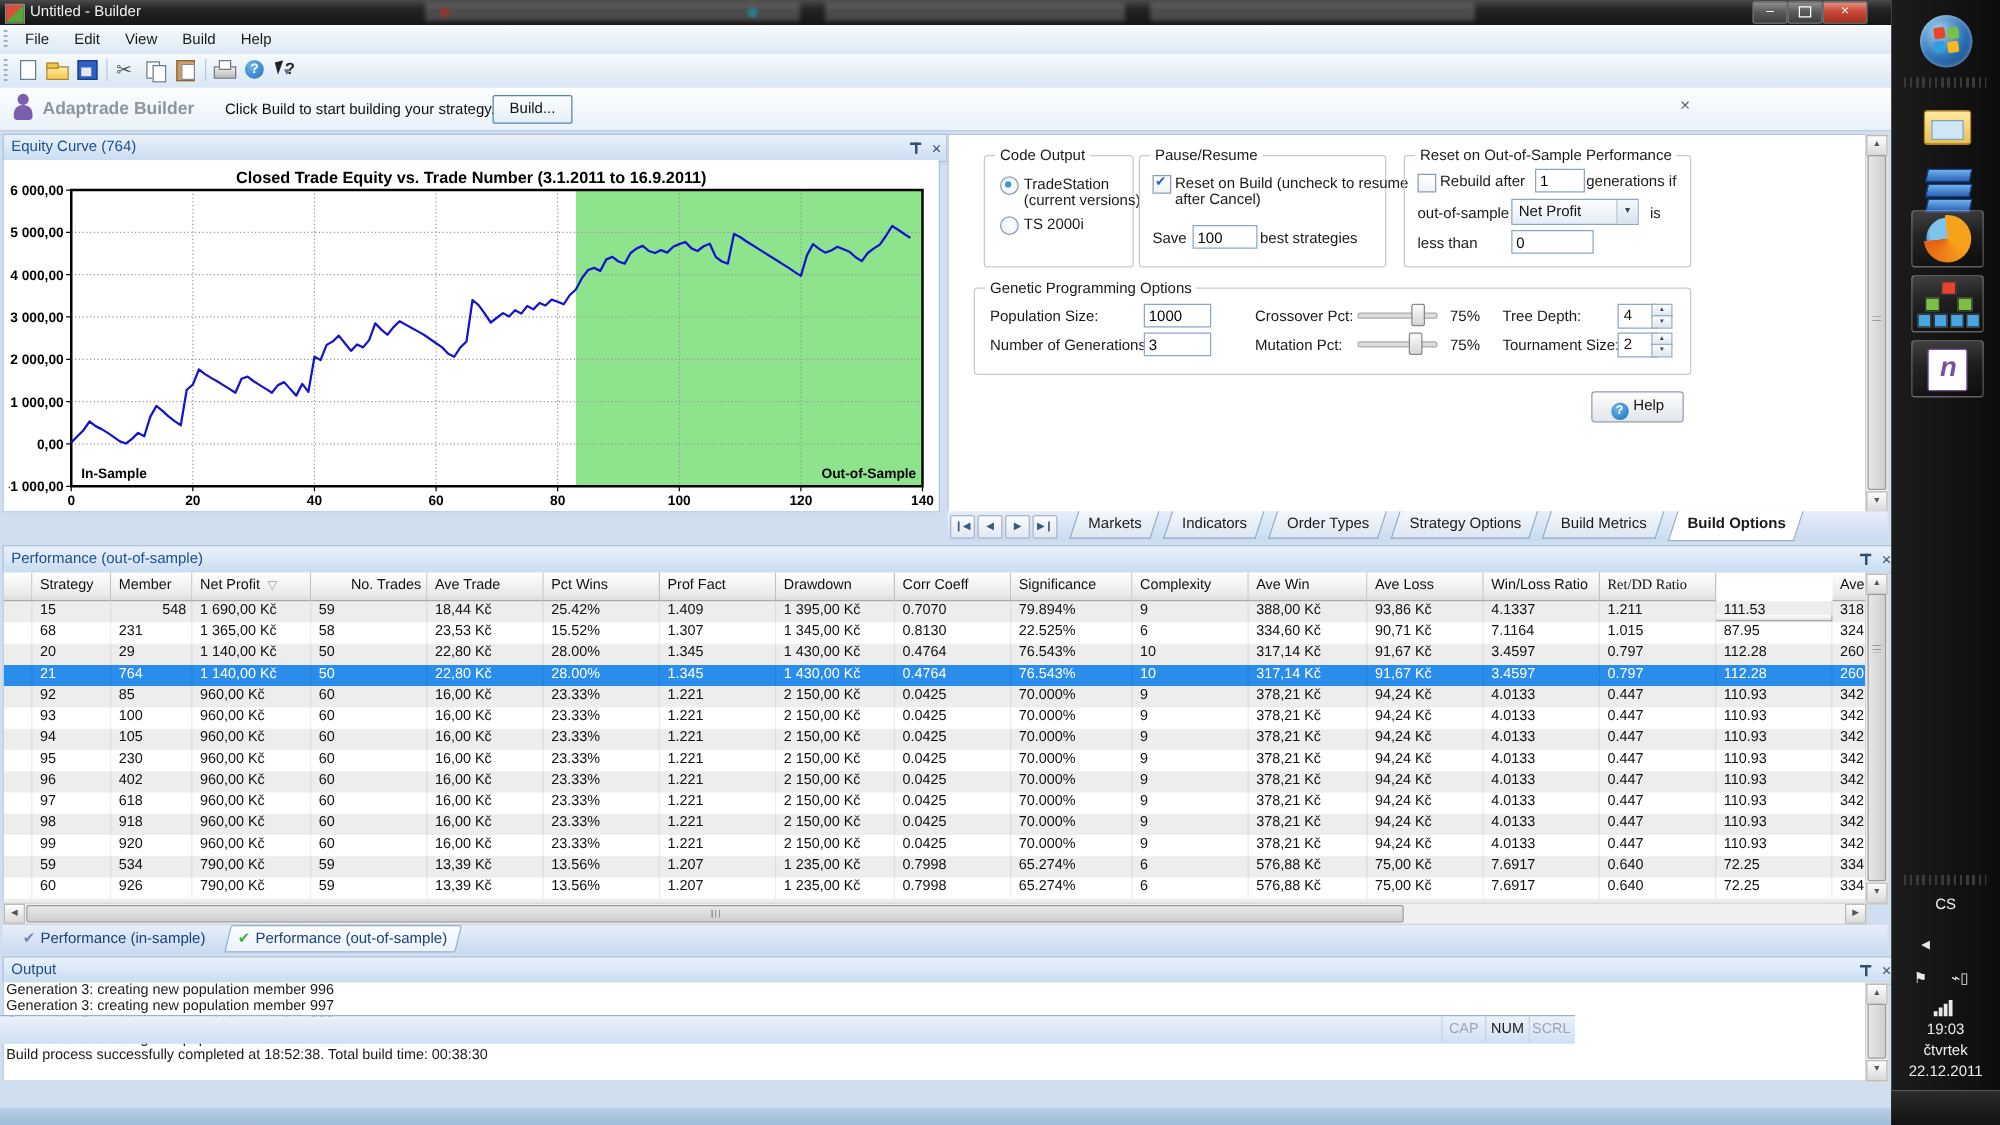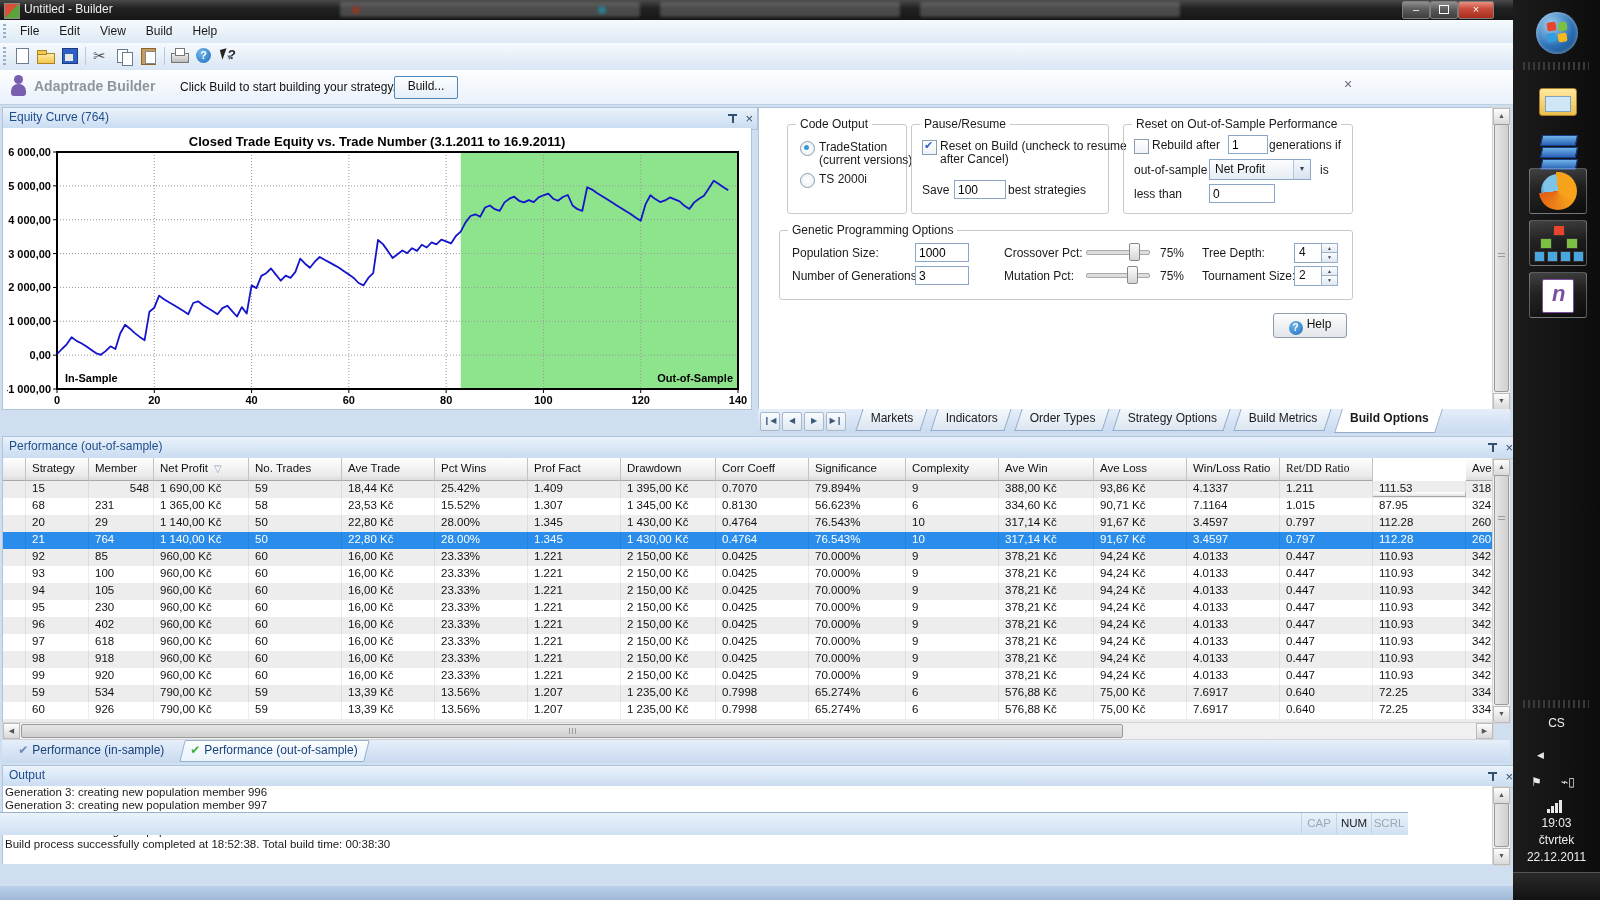--- a/index.html
+++ b/index.html
@@ -123,21 +123,21 @@
   .btab.sel{background:linear-gradient(#fbfdff,#eaf2fb);border:1px solid #96b2d2;border-radius:2px;}
   .chk{font-size:12px;margin-right:4px;}
   .chk.blue{color:#6f87b8;} .chk.green{color:#3fae3f;}
 
   
   #output-hdr{left:2px;top:765px;width:1508px;height:21px;}
   #output-body{left:2px;top:786px;width:1490px;height:78px;background:#fff;border-left:1px solid #aec4dc;overflow:hidden;}
   .outline{font-size:11.5px;line-height:13px;padding-left:2px;color:#1a1a1a;white-space:nowrap;}
 
   
-  #statusbar{left:0;top:812px;width:1408px;height:22px;background:linear-gradient(#eaf2fb,#cfe0f3);border-top:1px solid #9ab1cc;}
+  #statusbar{left:0;top:812px;width:1260px;height:22px;background:linear-gradient(#eaf2fb,#cfe0f3);border-top:1px solid #9ab1cc;}
   #statusbar .inds{position:absolute;right:2px;top:0;height:22px;}
   .ind{display:inline-block;width:34px;text-align:center;font-size:11.5px;line-height:21px;color:#9aa7b5;border-left:1px solid #c2d4e6;}
   .ind.on{color:#1a1a1a;}
   #winframe{left:0;top:886px;width:1513px;height:14px;background:linear-gradient(#bcd0e8,#9fb9d8);}
 
   
   #taskbar{left:1513px;top:0;width:87px;height:900px;background:linear-gradient(90deg,#1c1c1c,#0c0c0c);}
   #start-orb{position:absolute;left:23px;top:12px;width:42px;height:42px;border-radius:50%;
     background:radial-gradient(circle at 35% 30%,#9fd0f0,#2a6fb4 55%,#123a6e);box-shadow:inset 0 0 4px rgba(255,255,255,.5);}
   .orbflag{position:absolute;width:9px;height:9px;border-radius:2px;}
@@ -383,21 +383,21 @@
   <div id="perf-hdr" class="abs phdr">
     <span>Performance (out-of-sample)</span>
     <span class="hdr-icons"><span class="pin"></span><span class="xico">×</span></span>
   </div>
   <div id="perf-table" class="abs">
       <div class="trow head">
         <span class="tcell" style="width: 12px;"></span>
         <span class="tcell" style="width: 52px;">Strategy</span>
         <span class="tcell" style="width: 54px;">Member</span>
         <span class="tcell" style="width: 84px;">Net Profit<span class="sortglyph">▽</span></span>
-        <span class="tcell" style="width: 82px;">No. Trades</span>
+        <span class="tcell" style="width: 82px; text-align: right;">No. Trades</span>
         <span class="tcell" style="width: 82px;">Ave Trade</span>
         <span class="tcell" style="width: 82px;">Pct Wins</span>
         <span class="tcell" style="width: 82px;">Prof Fact</span>
         <span class="tcell" style="width: 84px;">Drawdown</span>
         <span class="tcell" style="width: 82px;">Corr Coeff</span>
         <span class="tcell" style="width: 86px;">Significance</span>
         <span class="tcell" style="width: 82px;">Complexity</span>
         <span class="tcell" style="width: 84px;">Ave Win</span>
         <span class="tcell" style="width: 82px;">Ave Loss</span>
         <span class="tcell" style="width: 82px;">Win/Loss Ratio</span>
@@ -429,21 +429,21 @@
         <span class="tcell" style="width: 12px;"></span>
         <span class="tcell" style="width: 52px;">68</span>
         <span class="tcell" style="width: 54px;">231</span>
         <span class="tcell" style="width: 84px;">1 365,00 Kč</span>
         <span class="tcell" style="width: 82px;">58</span>
         <span class="tcell" style="width: 82px;">23,53 Kč</span>
         <span class="tcell" style="width: 82px;">15.52%</span>
         <span class="tcell" style="width: 82px;">1.307</span>
         <span class="tcell" style="width: 84px;">1 345,00 Kč</span>
         <span class="tcell" style="width: 82px;">0.8130</span>
-        <span class="tcell" style="width: 86px;">56.623%</span>
+        <span class="tcell" style="width: 86px;">22.525%</span>
         <span class="tcell" style="width: 82px;">6</span>
         <span class="tcell" style="width: 84px;">334,60 Kč</span>
         <span class="tcell" style="width: 82px;">90,71 Kč</span>
         <span class="tcell" style="width: 82px;">7.1164</span>
         <span class="tcell" style="width: 82px;">1.015</span>
         <span class="tcell" style="width: 82px;">87.95</span>
         <span class="tcell" style="width: 86px;">324.00</span>
       </div>
       <div class="trow odd">
         <span class="tcell" style="width: 12px;"></span>

